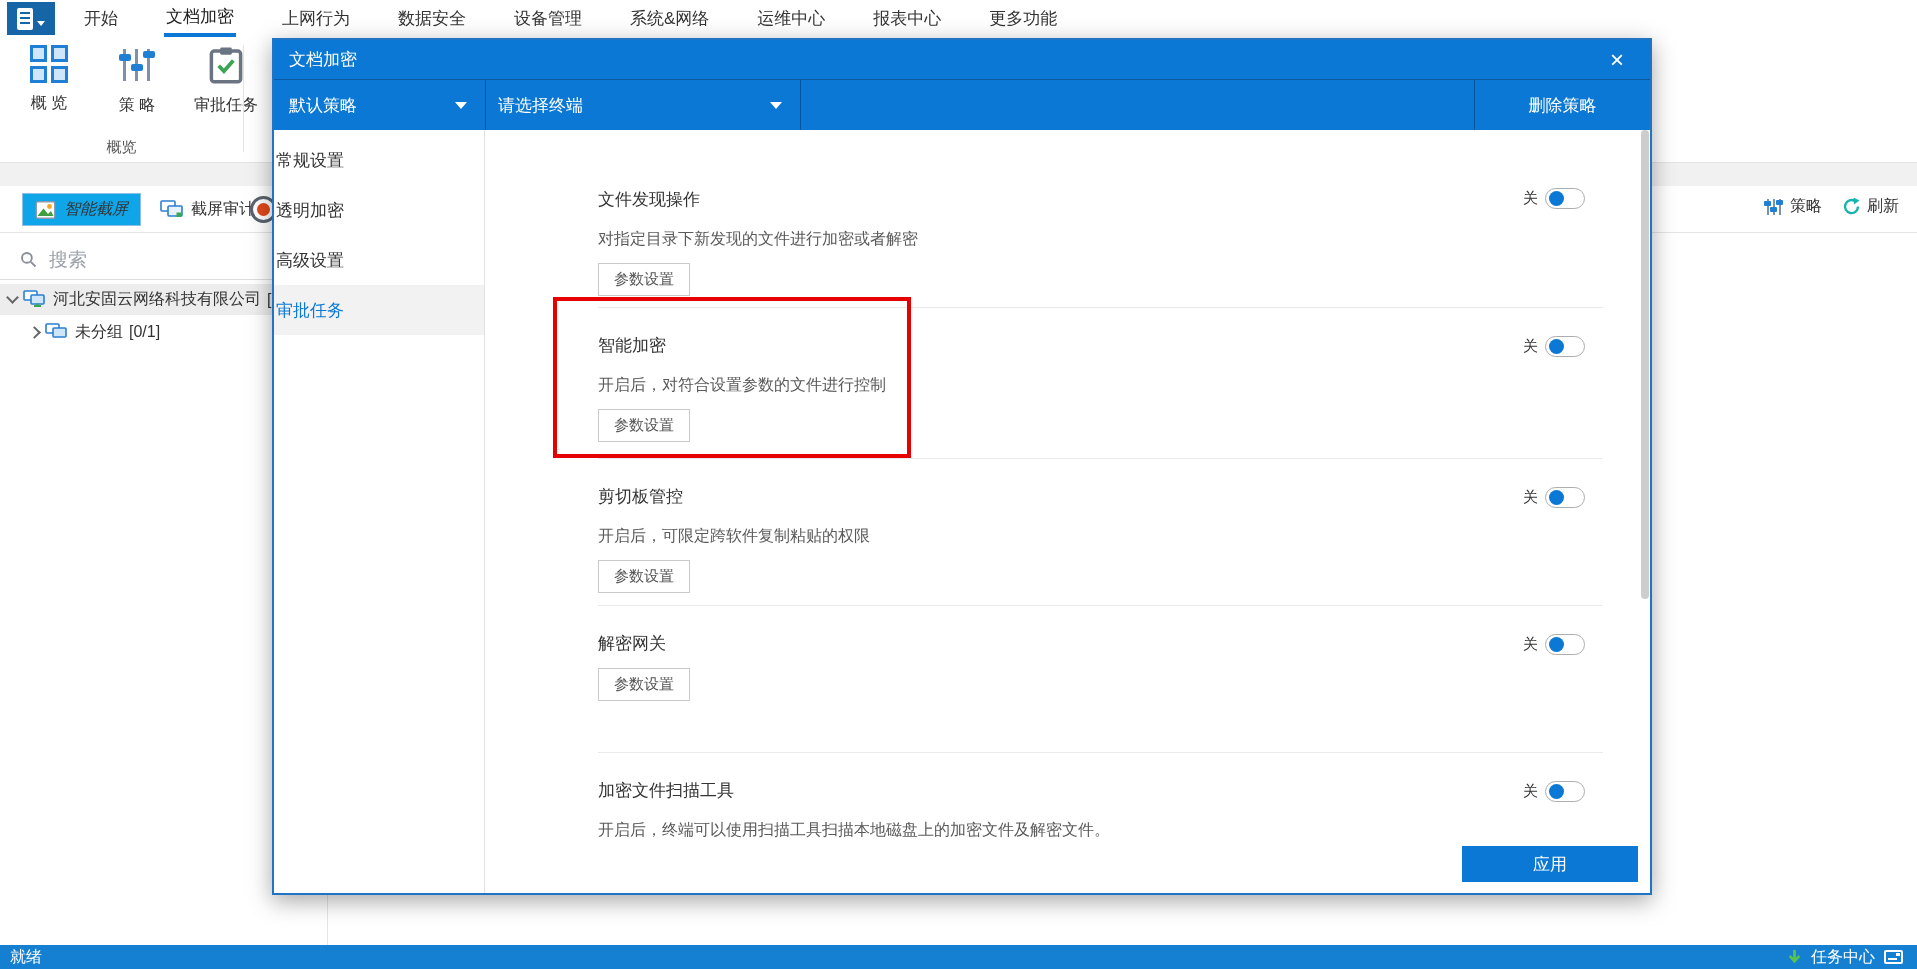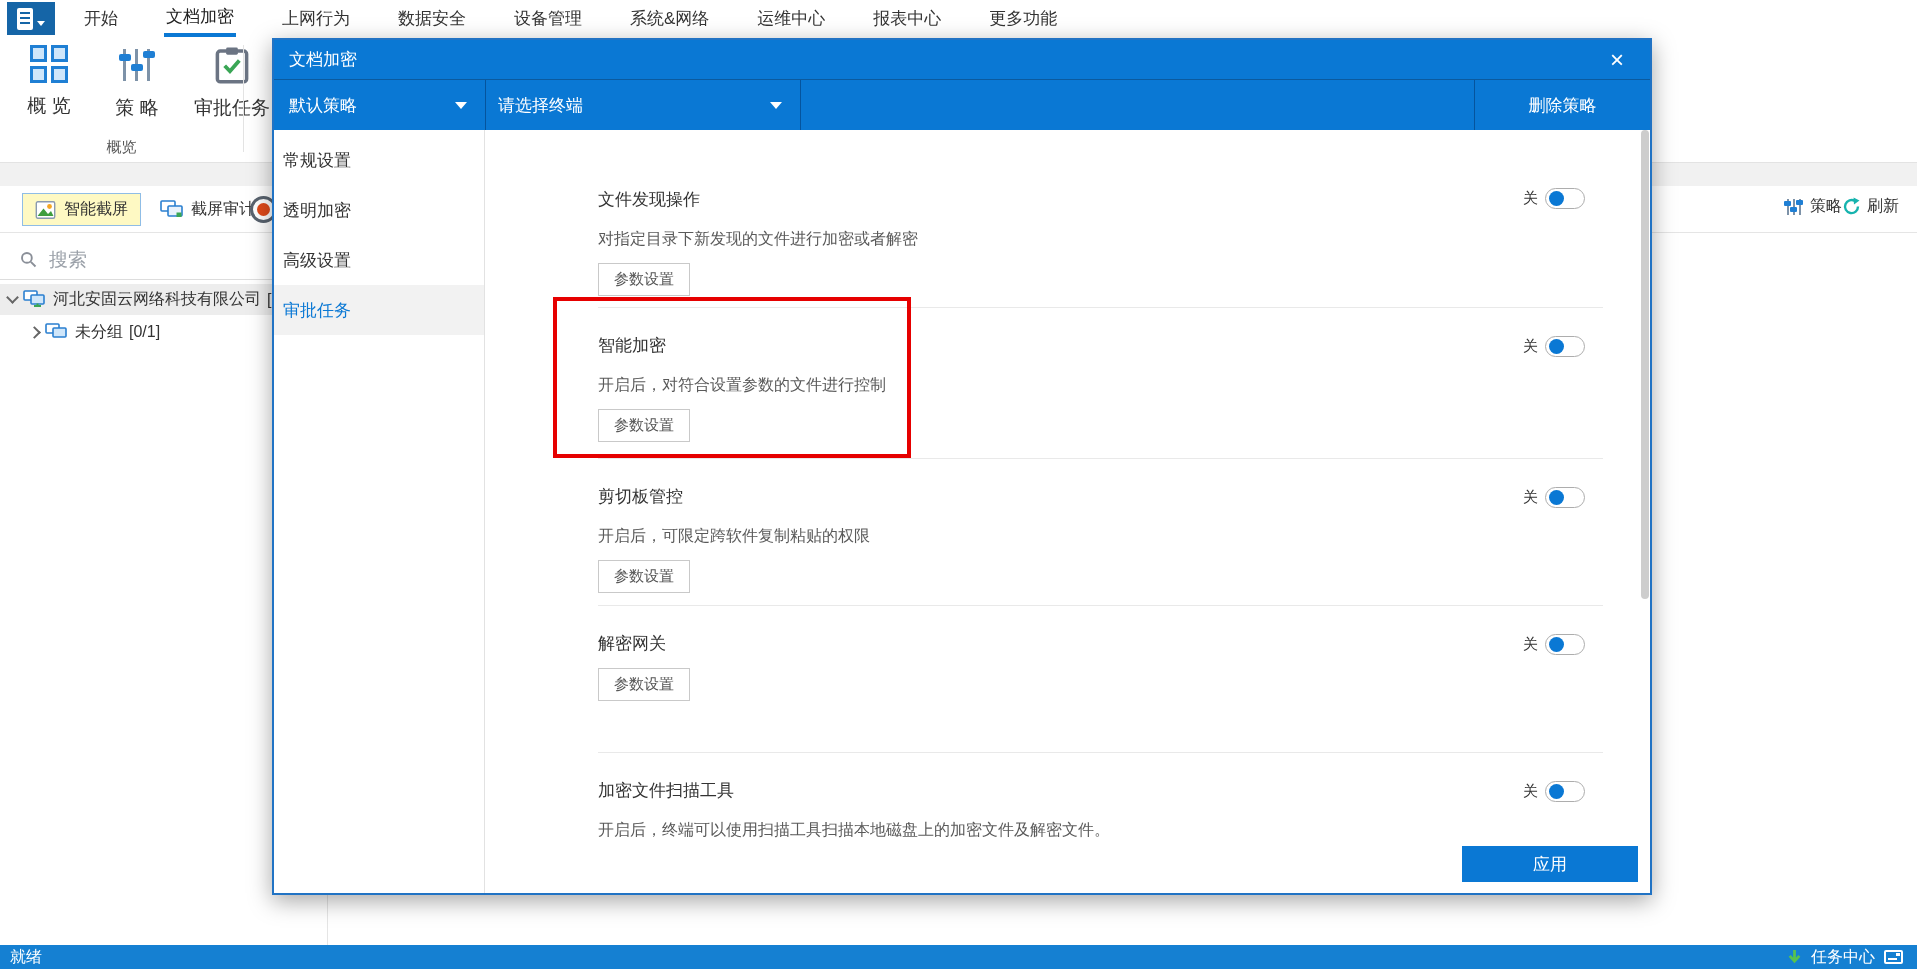--- a/index.html
+++ b/index.html
@@ -20,44 +20,44 @@
   .menu-items { display:flex; gap:44px; margin-left:82px; align-items:stretch; }
   .menu-item { display:flex; align-items:center; font-size:17px; color:#333; cursor:pointer; padding:0 2px; }
   .menu-item.active { color:#222; border-bottom:4px solid #0a78d4; }
 
   
   .ribbon { position:absolute; top:37px; left:0; width:100%; height:126px; background:#fff;
             border-bottom:1px solid #e3e3e3; }
   .ribbon-group-sep { position:absolute; left:243px; top:8px; bottom:10px; width:1px; background:#e3e3e3; }
   .ribbon-btns { position:absolute; left:18px; top:8px; display:flex; gap:26px; }
   .rbtn { display:flex; flex-direction:column; align-items:center; gap:10px; cursor:pointer; min-width:62px; }
-  .rbtn .lbl { font-size:19px; color:#333; white-space:nowrap; }
+  .rbtn .lbl { font-size:16px; color:#333; white-space:nowrap; }
   .grid-ic { width:38px; height:38px; display:grid; grid-template-columns:1fr 1fr; grid-template-rows:1fr 1fr; gap:4px; }
   .grid-ic span { border:3px solid #1f7fd4; background:#cfe6fa; }
   .sliders { width:38px; height:40px; position:relative; }
   .sliders i { position:absolute; width:3px; height:32px; top:4px; background:#7d92a8; }
   .sliders b { position:absolute; width:12px; height:7px; background:#1f7fd4; border-radius:2px; }
   .ribbon-grouplbl { position:absolute; left:0; width:243px; bottom:5px; text-align:center;
             font-size:15px; color:#555; }
 
   
   .strip { position:absolute; top:163px; left:0; width:100%; height:23px; background:#f1f1f1; }
 
   
   .subbar { position:absolute; top:186px; left:0; width:100%; height:47px; background:#fff;
             border-bottom:1px solid #e5e5e5; }
   .cap-btn { position:absolute; left:22px; top:7px; height:33px; display:flex; align-items:center; gap:8px;
             padding:0 12px; font-size:16px; cursor:pointer; }
-  .cap-btn.sel { background:#fef9c3; border:1px solid #8fbde6; }
+  .cap-btn.sel { background:#0ea5e9; border:1px solid #8fbde6;font-style:italic; }
   .cap-audit { position:absolute; left:152px; top:7px; height:33px; display:flex; align-items:center; gap:8px;
             padding:0 8px; font-size:16px; cursor:pointer; }
   .record-ic { position:absolute; left:250px; top:10px; width:27px; height:27px; border-radius:50%;
             border:3px solid #59636f; background:#fff; display:flex; align-items:center; justify-content:center; cursor:pointer; }
   .record-ic span { width:13px; height:13px; border-radius:50%; background:#e04a1a; }
-  .right-tools { position:absolute; right:18px; top:10px; display:flex; align-items:center; }
+  .right-tools { position:absolute; right:18px; top:10px; display:flex; gap:20px; align-items:center; }
   .tool-item { display:flex; align-items:center; gap:6px; font-size:16px; color:#333; cursor:pointer; }
   .sliders-sm { width:20px; height:20px; position:relative; }
   .sliders-sm i { position:absolute; width:2px; height:16px; top:2px; background:#7d92a8; }
   .sliders-sm b { position:absolute; width:7px; height:5px; background:#1f7fd4; border-radius:1px; }
 
   
   .search-row { position:absolute; top:240px; left:0; width:327px; height:40px; border-bottom:1px solid #ddd;
             display:flex; align-items:center; gap:12px; padding-left:20px; background:#fff; }
   .search-row input { border:none; outline:none; font-size:19px; color:#555; width:220px; background:transparent;
             font-family:"Liberation Sans","DejaVu Sans",sans-serif; }
@@ -90,21 +90,21 @@
   .m-toolbar { height:50px; background:#0a78d4; display:flex; align-items:stretch; color:#fff; }
   .m-dd { display:flex; align-items:center; font-size:17px; cursor:pointer; }
   .m-dd .tri { width:0; height:0; border-left:6px solid transparent; border-right:6px solid transparent;
             border-top:7px solid #fff; margin-left:auto; margin-right:18px; }
   .m-dd1 { width:212px; padding-left:15px; border-right:1px solid rgba(0,40,90,.45); }
   .m-dd2 { width:315px; padding-left:12px; border-right:1px solid rgba(0,40,90,.45); }
   .m-del { margin-left:auto; width:176px; border-left:1px solid rgba(0,40,90,.45);
             display:flex; align-items:center; justify-content:center; font-size:17px; cursor:pointer; }
   .m-body { display:flex; height:763px; }
   .m-nav { width:211px; border-right:1px solid #e2e2e2; padding-top:5px; }
-  .m-nav-item { height:50px; display:flex; align-items:center; padding-left:9px; font-size:17px;
+  .m-nav-item { height:50px; display:flex; align-items:center; padding-left:2px; font-size:17px;
             color:#333; cursor:pointer; }
   .m-nav-item.active { background:#f2f2f2; color:#0a78d4; }
   .m-content { flex:1; position:relative; overflow:hidden; }
   .section { position:relative; padding-left:113px; }
   .section .hr { position:absolute; left:113px; right:47px; bottom:0; border-bottom:1px solid #e9e9e9; }
   .sec-title { font-size:17px; color:#333; }
   .sec-desc { font-size:16px; color:#5a5a5a; margin-top:18px; }
   .param-btn { margin-top:13px; background:#fff; border:1px solid #c9c9c9; color:#555; font-size:15px;
             padding:6px 15px; cursor:pointer; font-family:"Liberation Sans","DejaVu Sans",sans-serif; }
   .toggle-wrap { position:absolute; right:65px; display:flex; align-items:center; gap:7px; }

